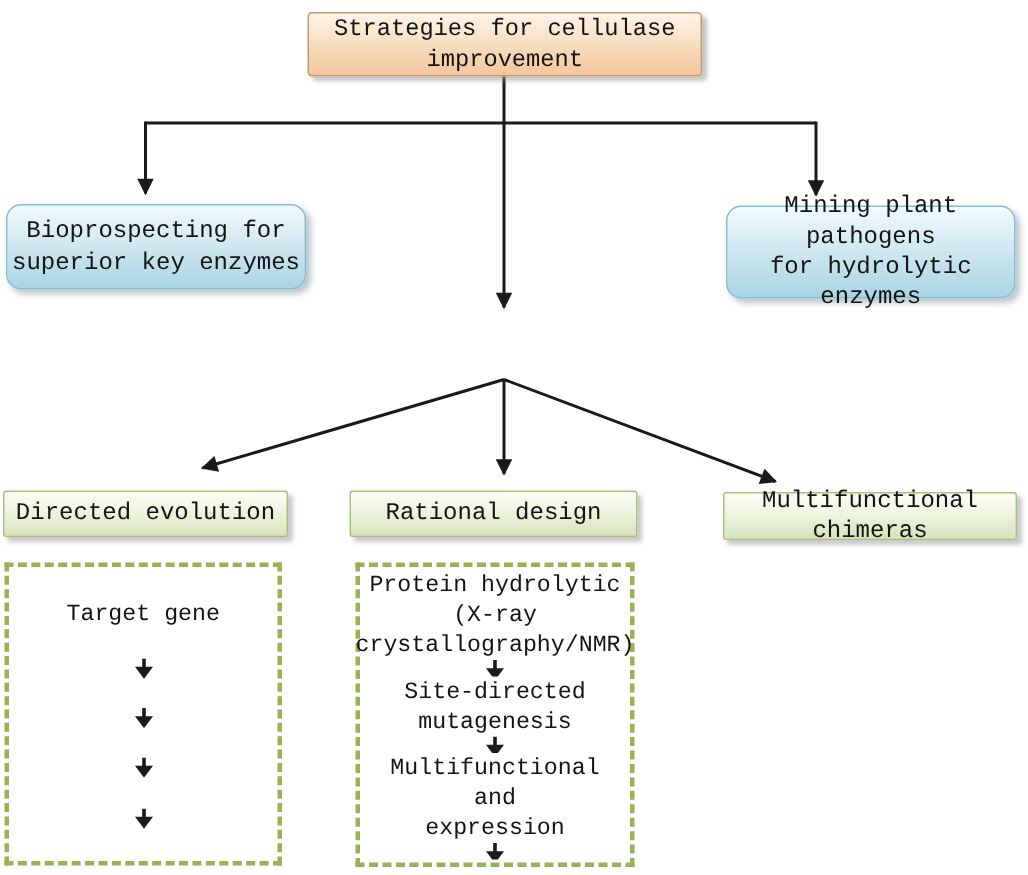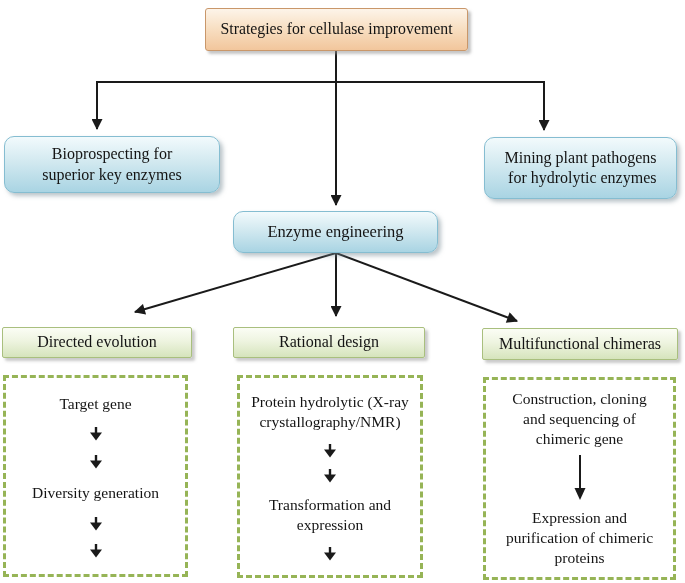--- a/index.html
+++ b/index.html
@@ -1,43 +1,43 @@
 <!DOCTYPE html>
 <html><head>
 <meta charset="utf-8">
 <style>
   html, body { margin: 0; padding: 0; background: #ffffff; }
   .canvas {
     position: relative;
     width: 685px;
     height: 583px;
     background: #ffffff;
-    font-family: Liberation Serif, serif;
+    font-family: Liberation Mono, monospace;
     color: #141414;
     overflow: hidden;
   }
   .connectors { position: absolute; left: 0; top: 0; z-index: 1; }
   .node { position: absolute; z-index: 2; display: flex; align-items: center; justify-content: center; text-align: center; box-sizing: border-box; }
   .node .lbl { white-space: pre-line; line-height: 1.28; }
 
   .root-box {
     left: 205px; top: 8px; width: 263px; height: 43px;
     background: linear-gradient(to bottom, #fdf4e9 0%, #f8e0c4 45%, #f2c69c 100%);
     border: 1px solid #c9976a; border-radius: 3px;
     box-shadow: 3px 3px 3px rgba(150,150,150,0.55);
     font-size: 15.8px; white-space: nowrap;
   }
   .blue-box {
     background: linear-gradient(to bottom, #f2fafc 0%, #d2e9f0 45%, #a9d4e3 100%);
     border: 1px solid #85bdd1; border-radius: 10px;
     box-shadow: 3px 3px 4px rgba(120,140,150,0.5);
     font-size: 16px;
   }
-  .blue-left  { left: 4px;   top: 136px; width: 216px; height: 57px; }
-  .blue-right { left: 484px; top: 137px; width: 193px; height: 62px; text-align: right; }
+  .blue-left  { left: 4px;   top: 136px; width: 200px; height: 57px; }
+  .blue-right { left: 484px; top: 137px; width: 193px; height: 62px; }
   .blue-center{ left: 233px; top: 211px; width: 205px; height: 42px; font-size: 16.5px; }
 
   .green-box {
     background: linear-gradient(to bottom, #fbfdf5 0%, #eef4e0 45%, #d6e4bc 100%);
     border: 1px solid #a9bf7e; border-radius: 2px;
     box-shadow: 3px 3px 3px rgba(150,150,150,0.5);
     font-size: 16px;
   }
   .green-1 { left: 2px;   top: 327px; width: 190px; height: 31px; }
   .green-2 { left: 233px; top: 327px; width: 192px; height: 31px; }
@@ -86,23 +86,20 @@
   </div>
 
   <div class="node blue-box blue-left">
     <span class="lbl">Bioprospecting for
 superior key enzymes</span>
   </div>
   <div class="node blue-box blue-right">
     <span class="lbl">Mining plant pathogens
 for hydrolytic enzymes</span>
   </div>
-  <div class="node blue-box blue-center">
-    <span class="lbl">Enzyme engineering</span>
-  </div>
 
   <div class="node green-box green-2">
     <span class="lbl">Rational design</span>
   </div>
   <div class="node green-box green-1">
     <span class="lbl">Directed evolution</span>
   </div>
   <div class="node green-box green-3">
     <span class="lbl">Multifunctional chimeras</span>
   </div>
@@ -110,56 +107,45 @@
   <div class="dashed-box dash-1">
     <div class="step">Target gene</div>
     <svg class="sarrow" width="18" height="14">
         <line x1="9" y1="0" x2="9" y2="6" stroke="#1a1a1a" stroke-width="2.4"></line>
         <polygon points="3,5.5 15,5.5 9,13.5" fill="#1a1a1a"></polygon>
       </svg>
     <svg class="sarrow" width="18" height="14">
         <line x1="9" y1="0" x2="9" y2="6" stroke="#1a1a1a" stroke-width="2.4"></line>
         <polygon points="3,5.5 15,5.5 9,13.5" fill="#1a1a1a"></polygon>
       </svg>
-    <div class="step">Diversity generation</div>
     <svg class="sarrow" width="18" height="14">
         <line x1="9" y1="0" x2="9" y2="6" stroke="#1a1a1a" stroke-width="2.4"></line>
         <polygon points="3,5.5 15,5.5 9,13.5" fill="#1a1a1a"></polygon>
       </svg>
     <svg class="sarrow" width="18" height="14">
         <line x1="9" y1="0" x2="9" y2="6" stroke="#1a1a1a" stroke-width="2.4"></line>
         <polygon points="3,5.5 15,5.5 9,13.5" fill="#1a1a1a"></polygon>
       </svg>
   </div>
 
   <div class="dashed-box dash-2">
     <div class="step">Protein hydrolytic (X-ray
 crystallography/NMR)</div>
     <svg class="sarrow" width="18" height="14">
         <line x1="9" y1="0" x2="9" y2="6" stroke="#1a1a1a" stroke-width="2.4"></line>
         <polygon points="3,5.5 15,5.5 9,13.5" fill="#1a1a1a"></polygon>
       </svg>
+    <div class="step">Site-directed
+mutagenesis</div>
     <svg class="sarrow" width="18" height="14">
         <line x1="9" y1="0" x2="9" y2="6" stroke="#1a1a1a" stroke-width="2.4"></line>
         <polygon points="3,5.5 15,5.5 9,13.5" fill="#1a1a1a"></polygon>
       </svg>
-    <div class="step">Transformation and
+    <div class="step">Multifunctional and
 expression</div>
     <svg class="sarrow" width="18" height="14">
         <line x1="9" y1="0" x2="9" y2="6" stroke="#1a1a1a" stroke-width="2.4"></line>
         <polygon points="3,5.5 15,5.5 9,13.5" fill="#1a1a1a"></polygon>
       </svg>
   </div>
 
-  <div class="dashed-box dash-3">
-    <div class="step">Construction, cloning
-and sequencing of
-chimeric gene</div>
-    <svg class="larrow" width="18" height="46">
-        <line x1="9" y1="0" x2="9" y2="34" stroke="#1a1a1a" stroke-width="2"></line>
-        <polygon points="3.5,33 14.5,33 9,45" fill="#1a1a1a"></polygon>
-      </svg>
-    <div class="step">Expression and
-purification of chimeric
-proteins</div>
-  </div>
 
 </div>
 
 </body></html>

